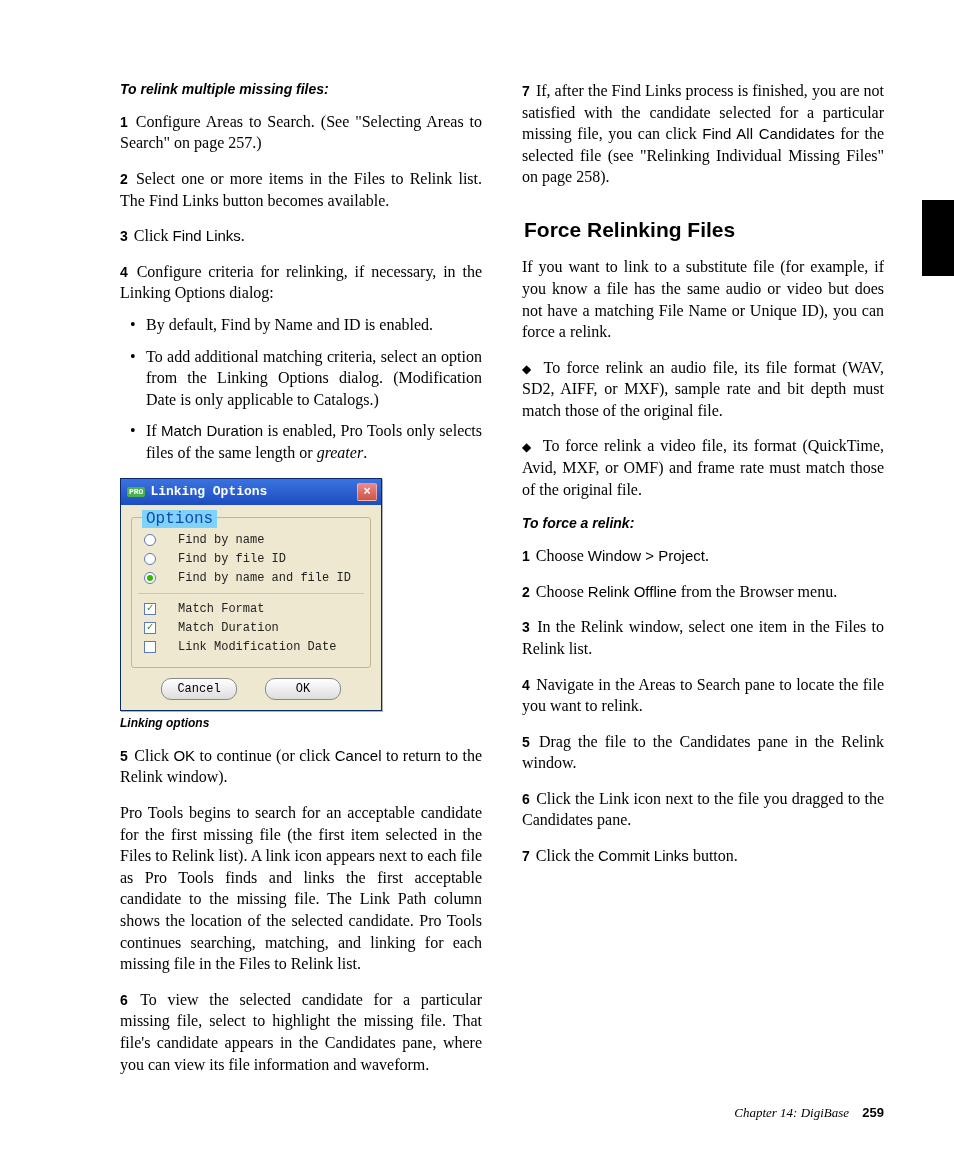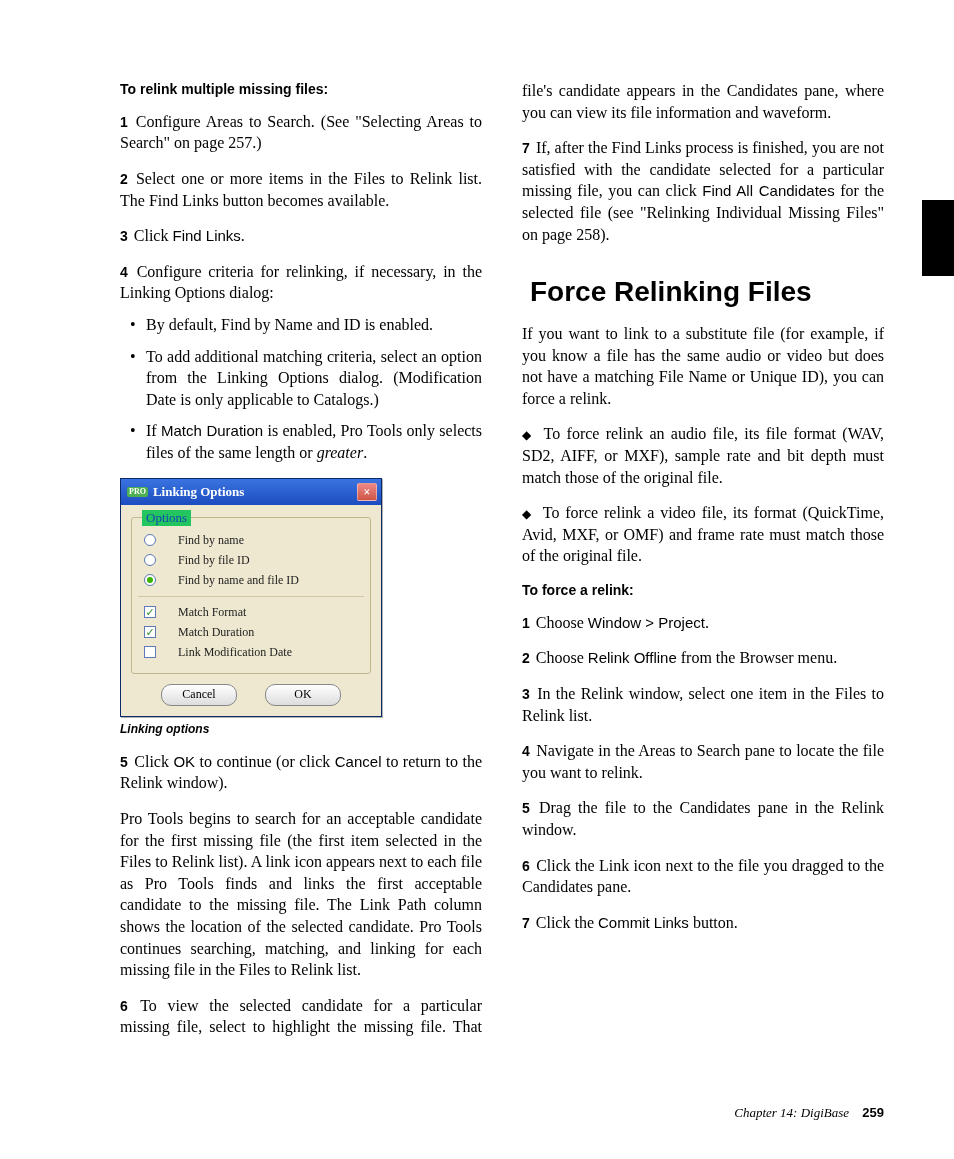--- a/index.html
+++ b/index.html
@@ -34,26 +34,27 @@
     font-size: 16px;
     line-height: 1.35;
     margin: 0 0 14px 0;
     text-align: justify;
   }
   .heading-black {
     font-family: Arial, Helvetica, sans-serif;
     font-weight: 900;
     font-size: 14px;
     margin: 0 0 12px 0;
+    font-style: italic;
   }
   .subhead {
     font-family: Arial, Helvetica, sans-serif;
     font-weight: 900;
-    font-size: 28px;
-    margin: 28px 0 12px 8px;
+    font-size: 21px;
+    margin: 28px 0 12px 2px;
   }
   .step-num {
     font-family: Arial, Helvetica, sans-serif;
     font-weight: 700;
     font-size: 14px;
     margin-right: 2px;
   }
   .sans {
     font-family: Arial, Helvetica, sans-serif;
     font-size: 15px;
@@ -90,21 +91,21 @@
   
   .dialog-wrap {
     break-inside: avoid;
     page-break-inside: avoid;
     margin-bottom: 6px;
   }
   .dialog {
     width: 260px;
     border: 1px solid #0a2a6a;
     background: #eee8d0;
-    font-family: Liberation Serif, serif;
+    font-family: Liberation Mono, monospace;
     font-size: 12px;
     box-shadow: 1px 1px 0 rgba(0,0,0,.3);
   }
   .titlebar {
     display: flex;
     align-items: center;
     justify-content: space-between;
     height: 26px;
     padding: 0 4px 0 6px;
     background: linear-gradient(#3a74e0, #1c4cc0);
@@ -135,24 +136,24 @@
     border: 1px solid #bfb88c;
     border-radius: 3px;
     padding: 10px 12px 8px 12px;
     margin-top: 6px;
     position: relative;
     background: #eee8d0;
   }
   .group .legend {
     position: absolute;
     top: -8px; left: 10px;
-    background: #22c55e;
+    background: #7dd3fc;
     padding: 0 4px;
     color: #1646b3;
-    font-size: 13px;
+    font-size: 16px;
   }
   .radio-row, .check-row {
     display: flex;
     align-items: center;
     gap: 22px;
     margin: 5px 0;
     color: #222;
   }
   .radio {
     width: 12px; height: 12px;

